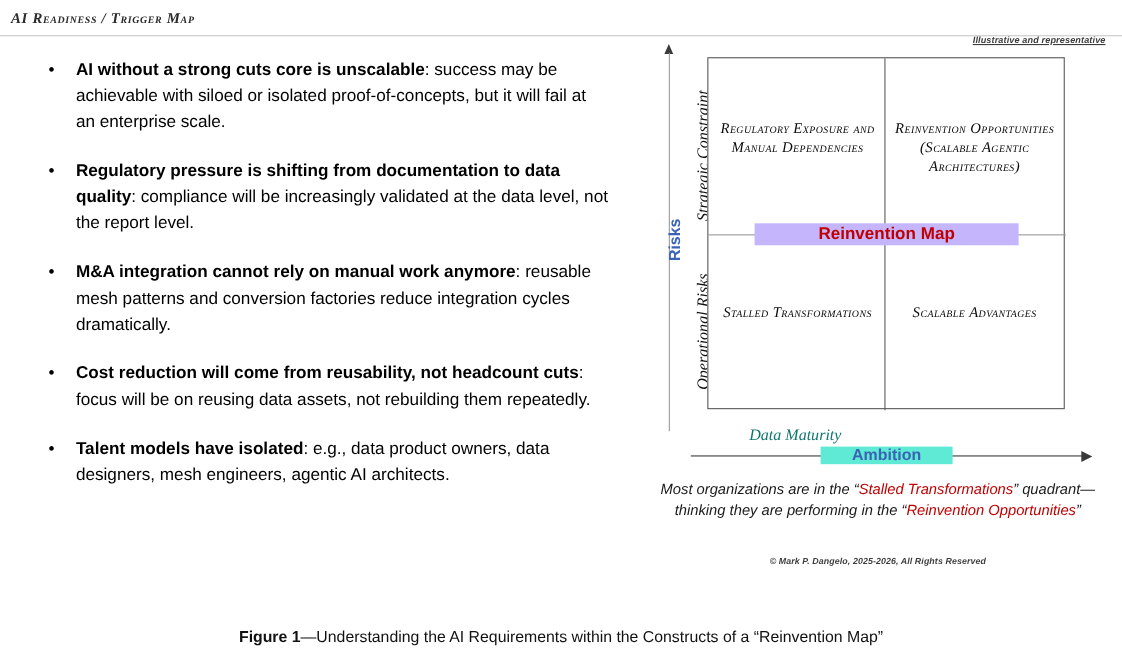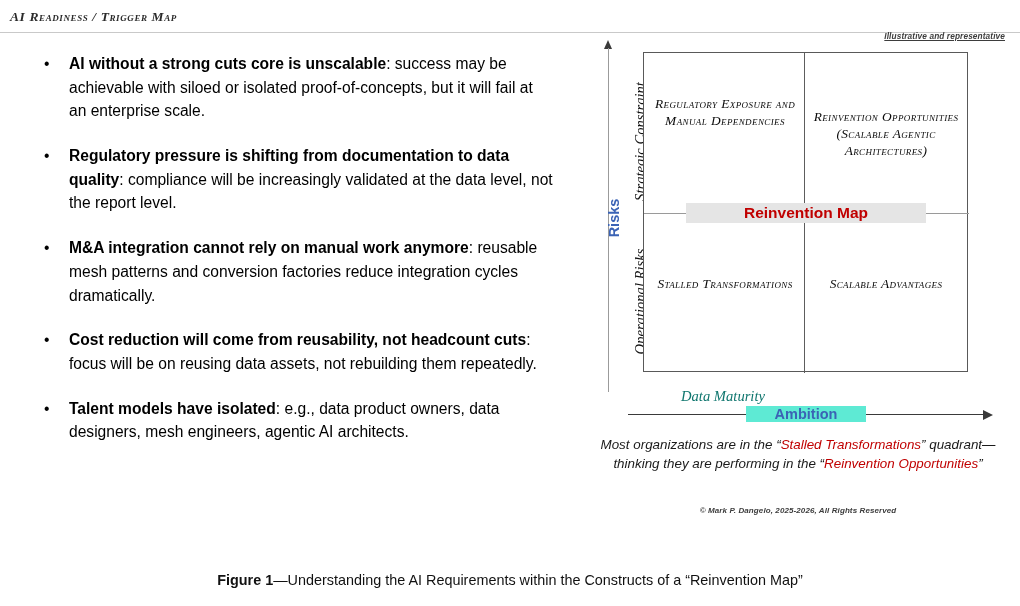--- a/index.html
+++ b/index.html
@@ -172,35 +172,35 @@
     width: 152px;
     text-align: center;
     font-family: "Liberation Serif", serif;
     font-style: italic;
     font-variant: small-caps;
     font-size: 13.4px;
     line-height: 1.28;
     letter-spacing: 0.4px;
     color: #0a0a0a;
   }
-  .quadrant-tl { left: 5px;   top: 42px; }
+  .quadrant-tl { left: 5px;   top: 55px; }
   .quadrant-tr { left: 166px; top: 55px; }
   .quadrant-bl { left: 5px;   top: 222px; }
   .quadrant-br { left: 166px; top: 222px; }
 
   .reinvention-map-title {
     position: absolute;
     left: 98px;
     top: 175px;
     width: 240px;
     text-align: center;
     font-size: 15.5px;
     font-weight: bold;
     color: #c00000;
-    background: #e5e5e5;
+    background: #c4b5fd;
     padding: 1px 6px;
     box-sizing: border-box;
     white-space: nowrap;
     z-index: 4;
   }
 
   
   .cat-label {
     position: absolute;
     top: 360px;

